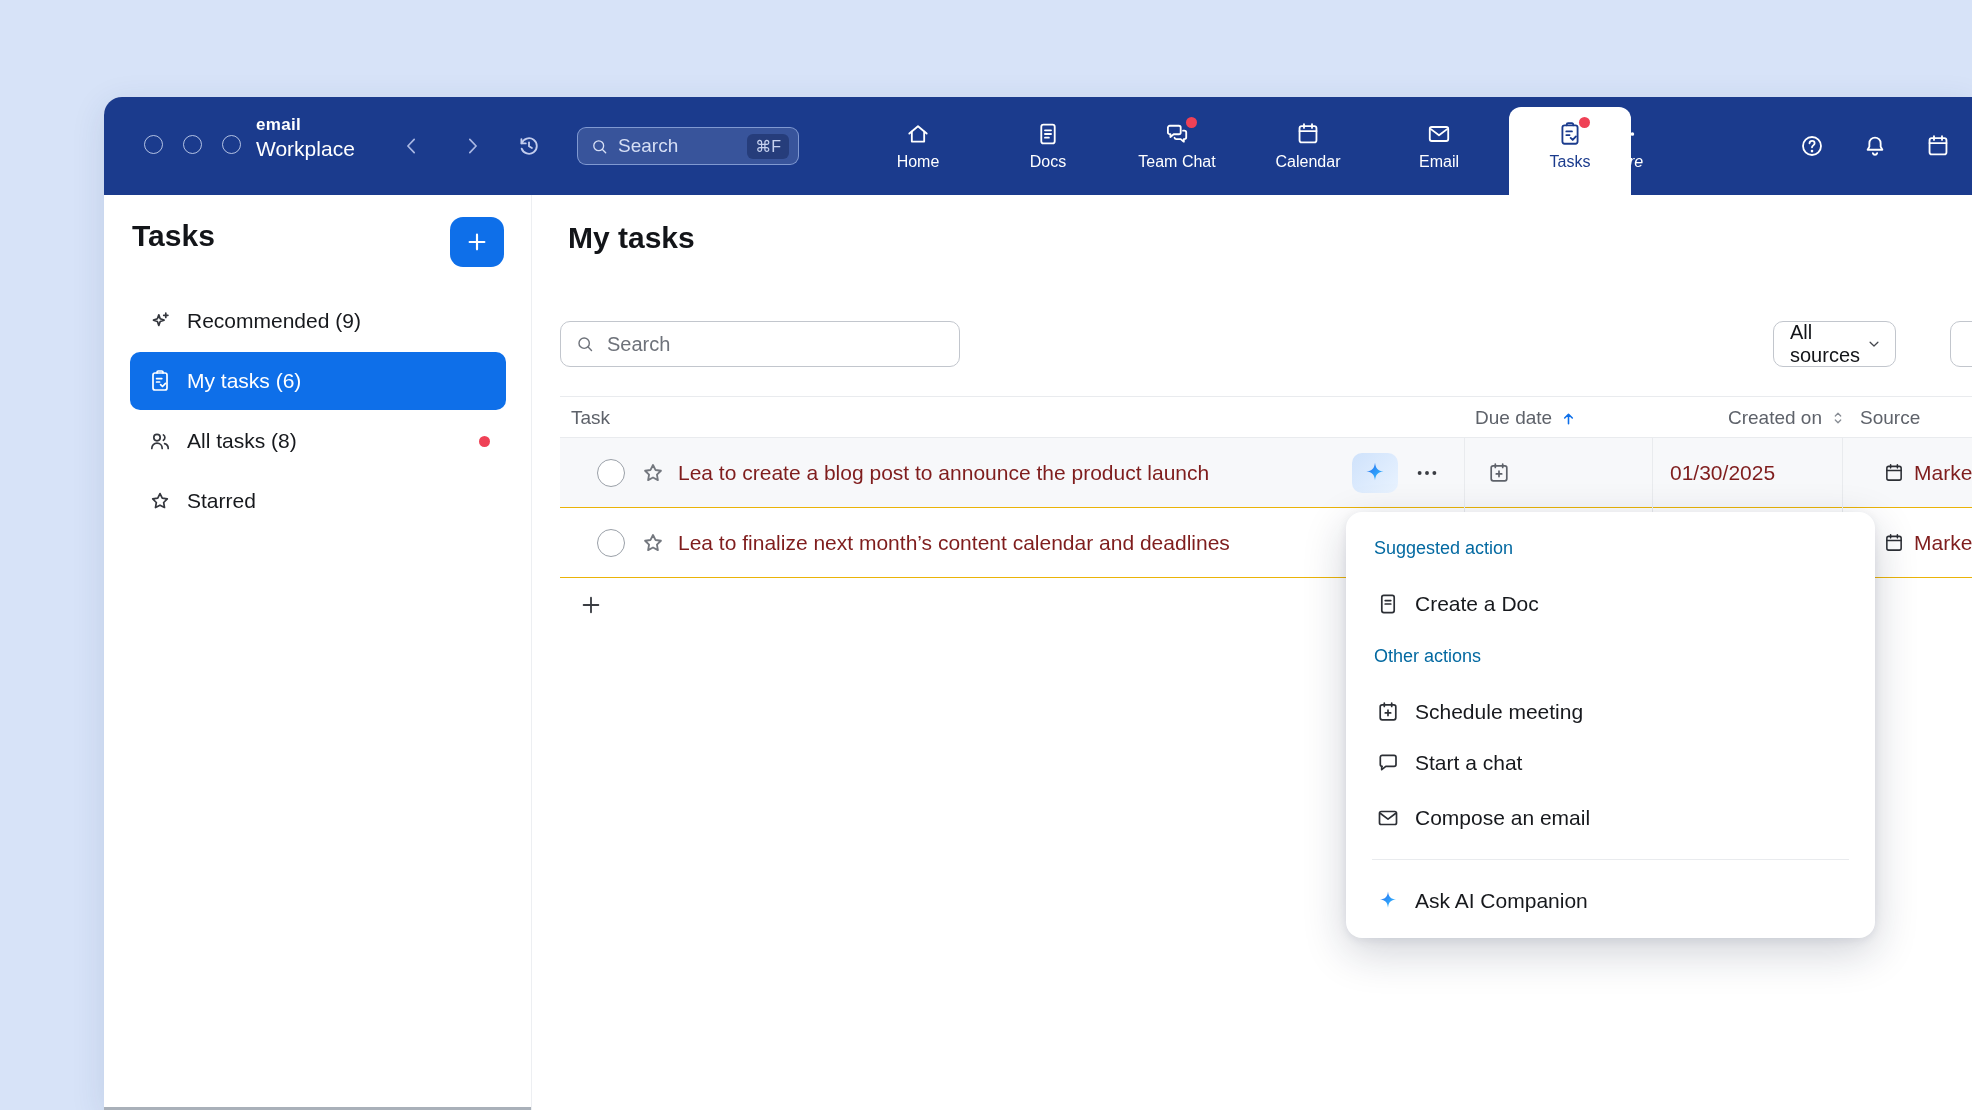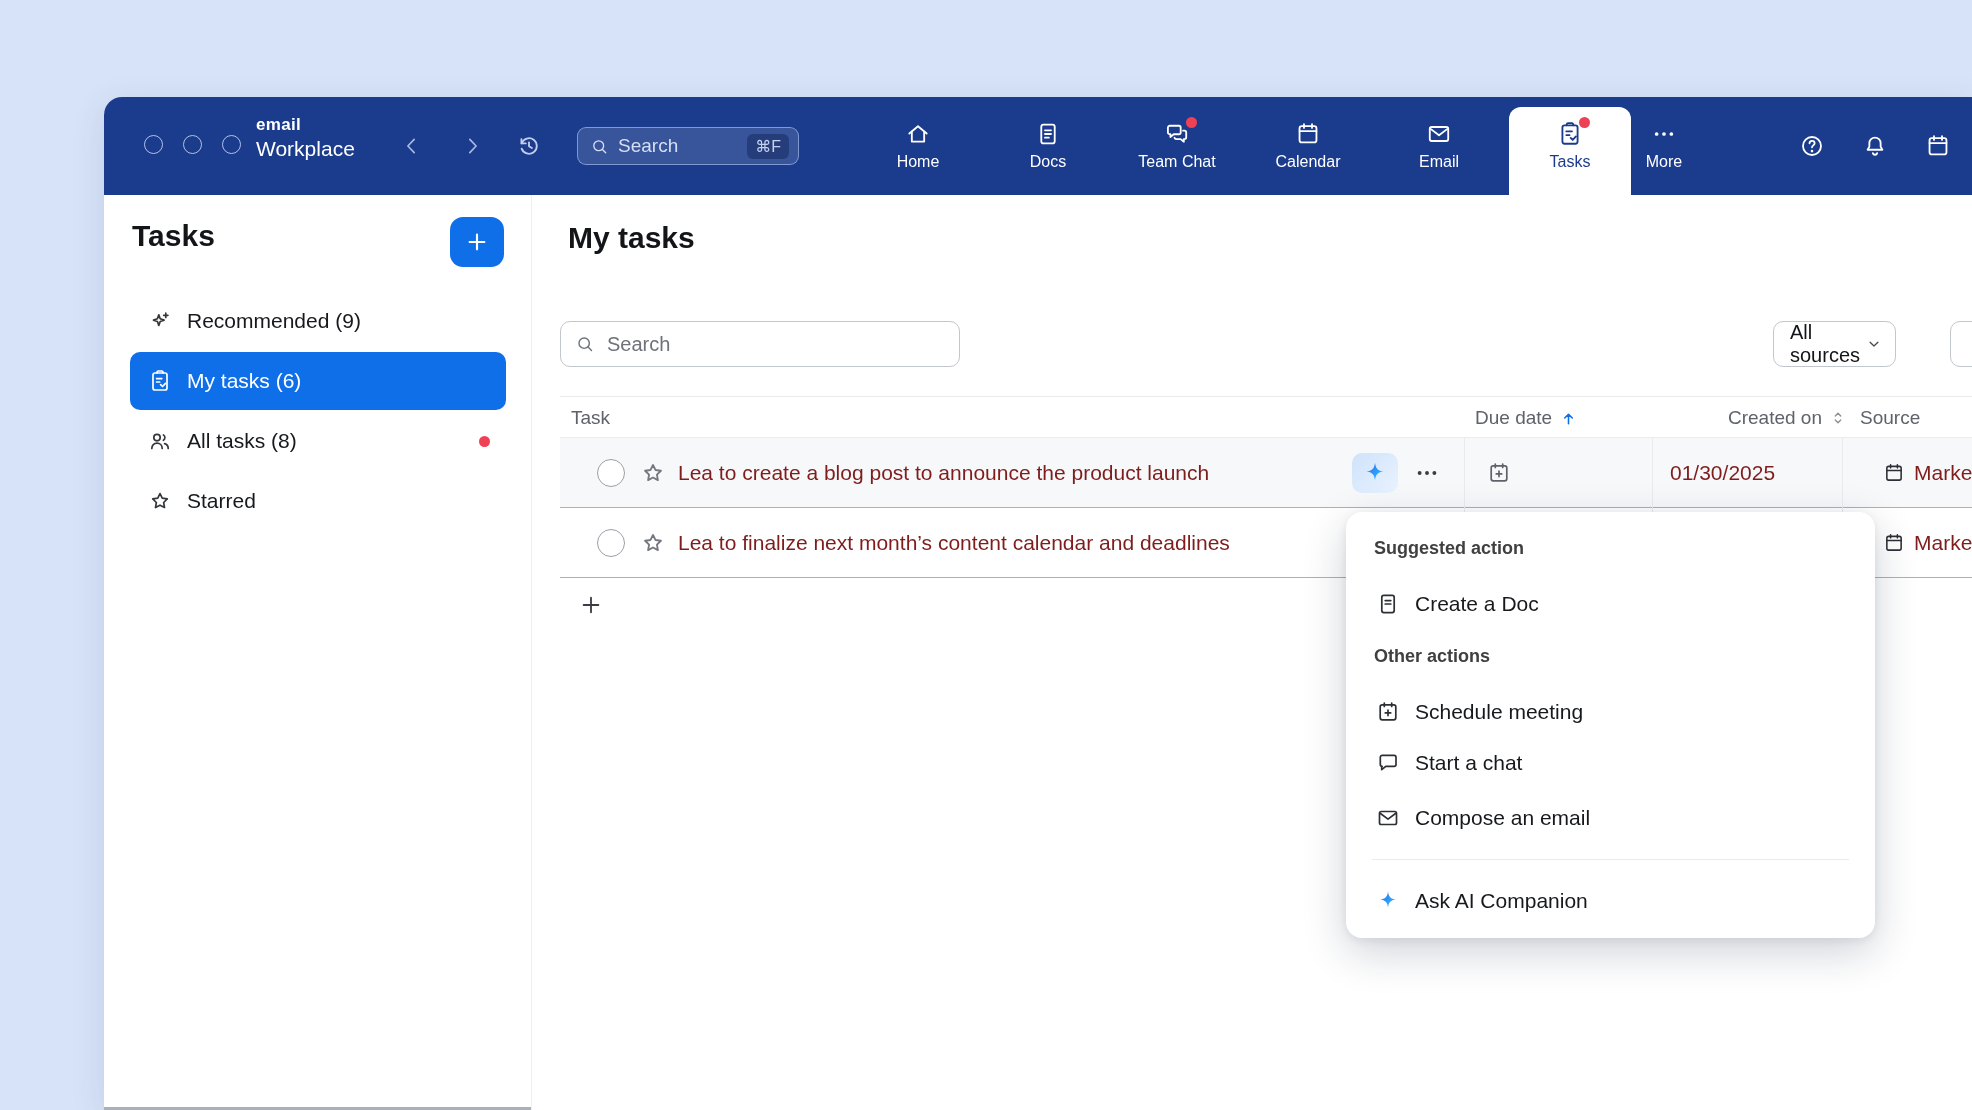--- a/index.html
+++ b/index.html
@@ -105,21 +105,21 @@
   .cell-source { position:absolute; left:1282px; top:0; right:0; height:70px; border-left:1px solid #e9ebee; display:flex; align-items:center; gap:9px; padding-left:40px; overflow:hidden; white-space:nowrap; }
   .cell-source svg { color:#2c2f35; }
   .add-row { position:relative; height:54px; }
   .add-row button { position:absolute; left:18px; top:14px; color:#3a3d43; background:none; border:none; padding:0; cursor:pointer; }
 
   
   .popup {
     position:absolute; left:1346px; top:512px; width:529px; height:426px; background:#fff; border-radius:16px;
     box-shadow:0 14px 44px rgba(18,28,60,.20), 0 2px 10px rgba(18,28,60,.08); z-index:50;
   }
-  .pop-label { position:absolute; left:28px; font-size:18px; color:#404040;font-weight:bold; }
+  .pop-label { position:absolute; left:28px; font-size:18px; color:#0369a1; }
   .pop-item {
     position:absolute; left:26px; right:26px; height:52px; display:flex; align-items:center; gap:15px;
     padding-left:4px; font-size:21px; color:#17191d; border-radius:10px; cursor:pointer; background:none; border:none;
     font-family:inherit; text-align:left;
   }
   .pop-item svg { color:#2c2f35; }
   .pop-div { position:absolute; left:26px; right:26px; top:347px; height:1px; background:#e9ebee; }
 </style>
 </head>
 <body>
@@ -232,21 +232,21 @@
             <rect x="5" y="4" width="14" height="17" rx="2"></rect>
             <path d="M9 4V3.2A1.2 1.2 0 0 1 10.2 2h3.6A1.2 1.2 0 0 1 15 3.2V4"></path>
             <path d="M8.6 9.6h5.2M8.6 13h3"></path>
             <path d="m12.6 15.6 1.9 1.9 3-3.2"></path>
           </svg>
           <span class="badge"></span>
         </span>
         <span class="lbl">Tasks</span>
       </div>
 
-      <div class="nav-item" style="left:1499px;">
+      <div class="nav-item" style="left:1460px;font-style:italic;">
         <span class="icon-wrap">
           <svg width="26" height="26" viewBox="0 0 24 24">
               <circle class="f" cx="5.2" cy="12" r="1.7"></circle>
               <circle class="f" cx="12" cy="12" r="1.7"></circle>
               <circle class="f" cx="18.8" cy="12" r="1.7"></circle>
             </svg>
         </span>
         <span class="lbl">More</span>
       </div>
 

